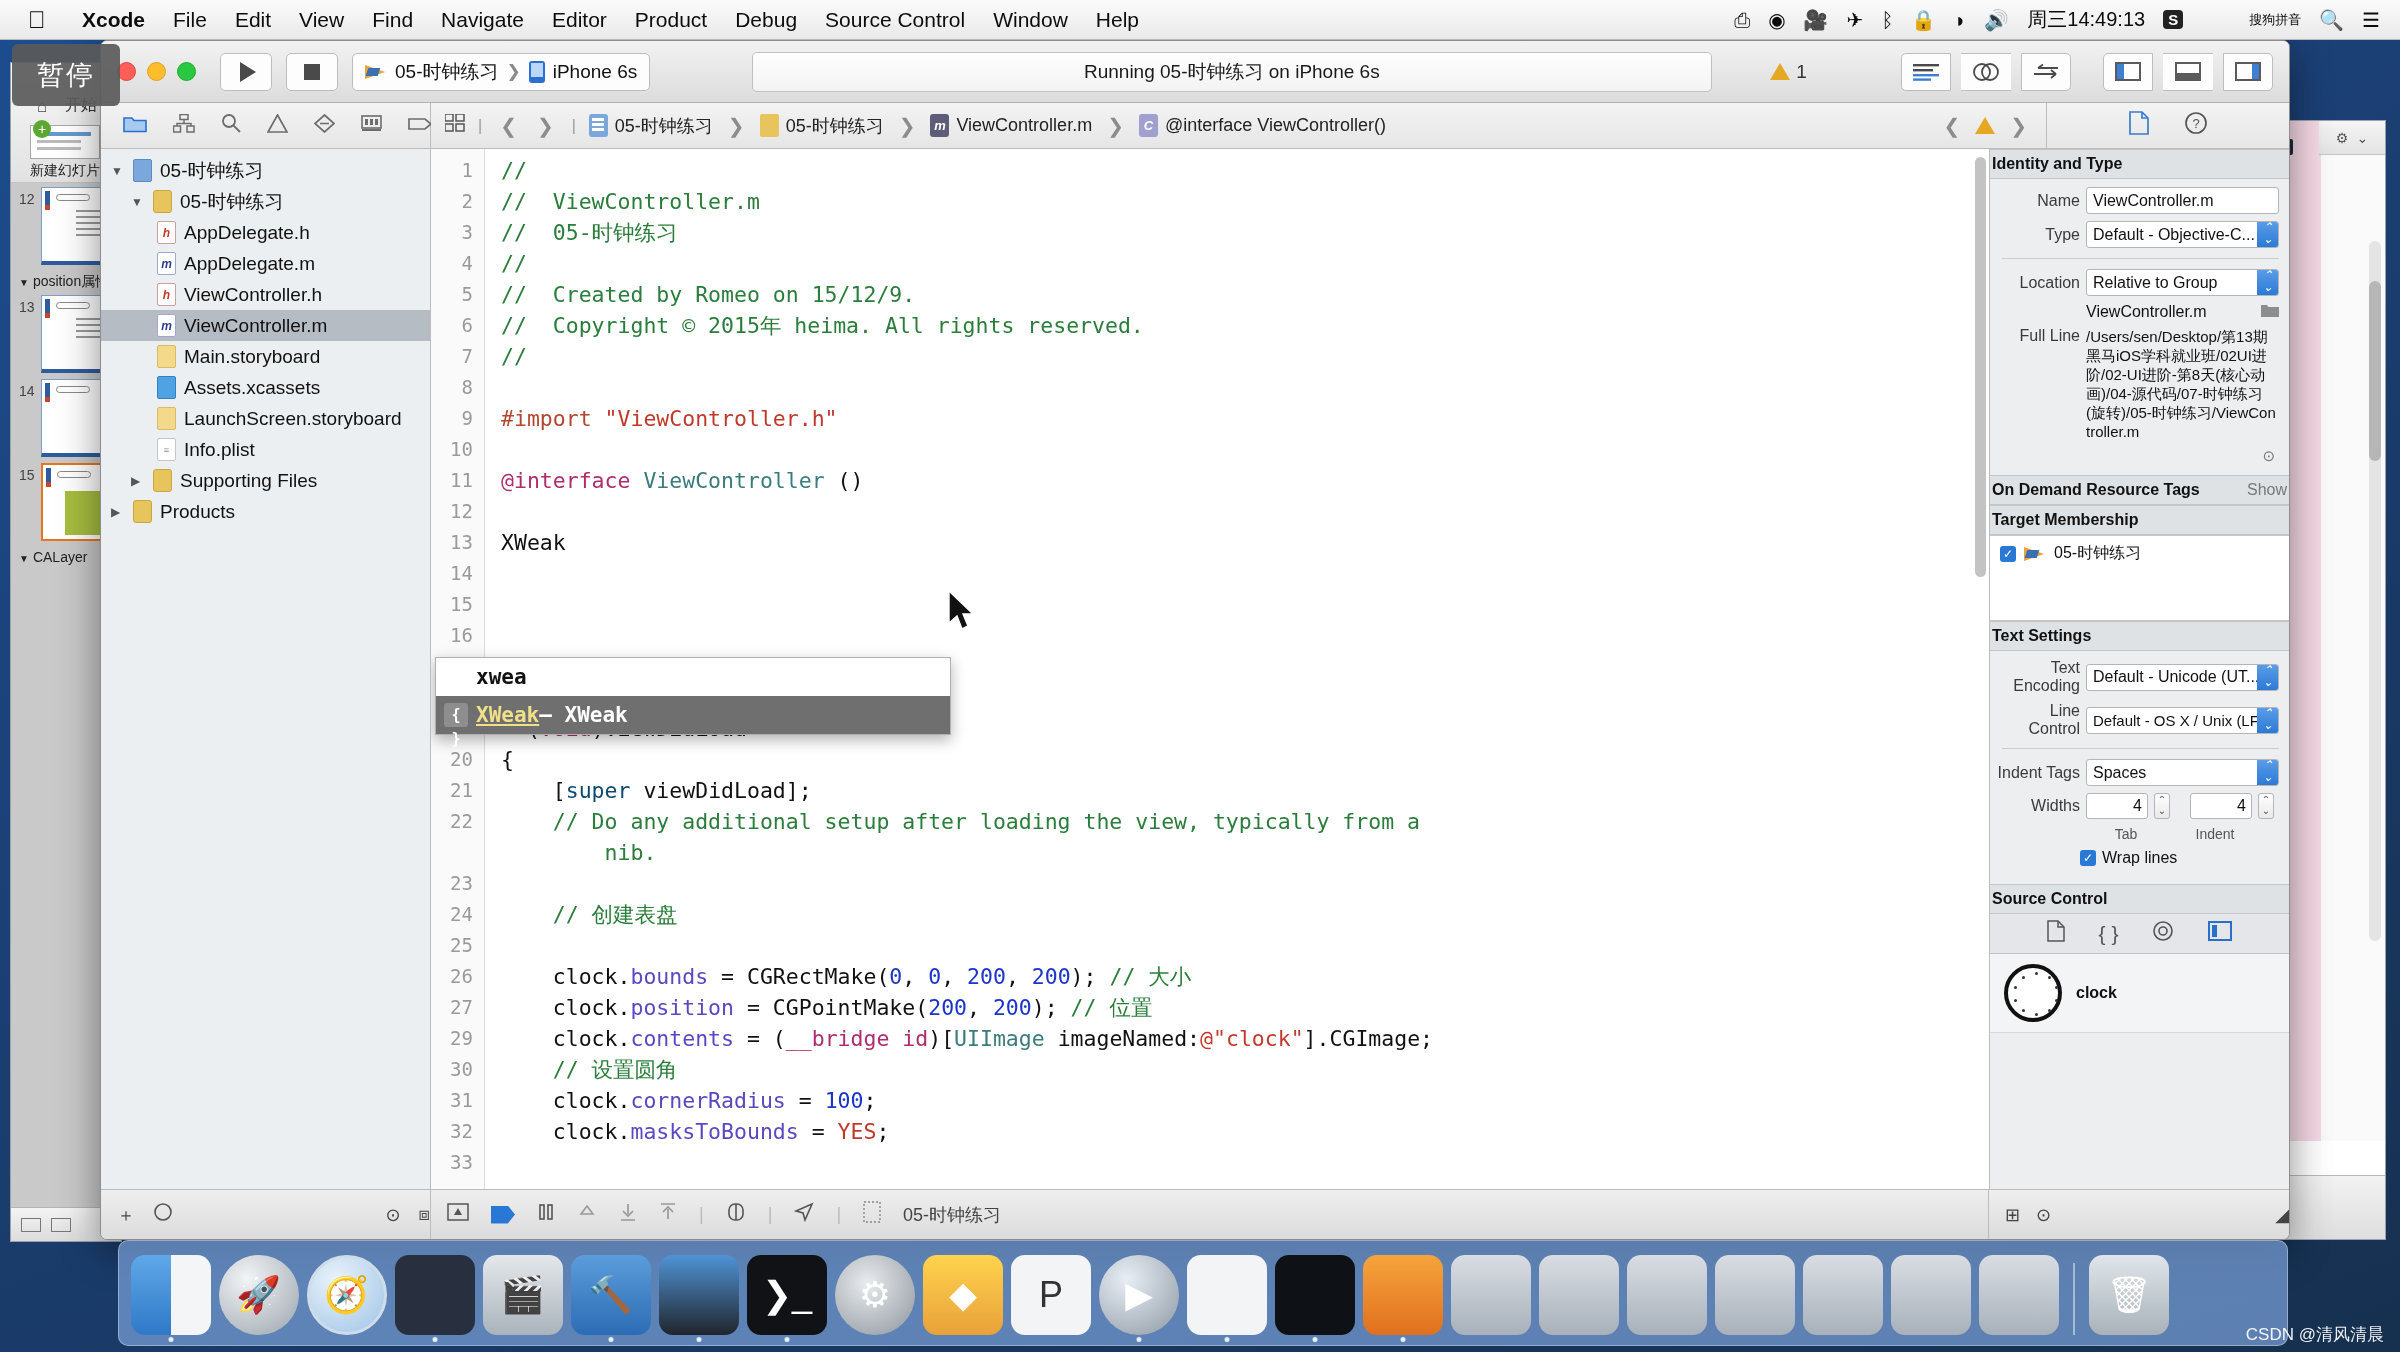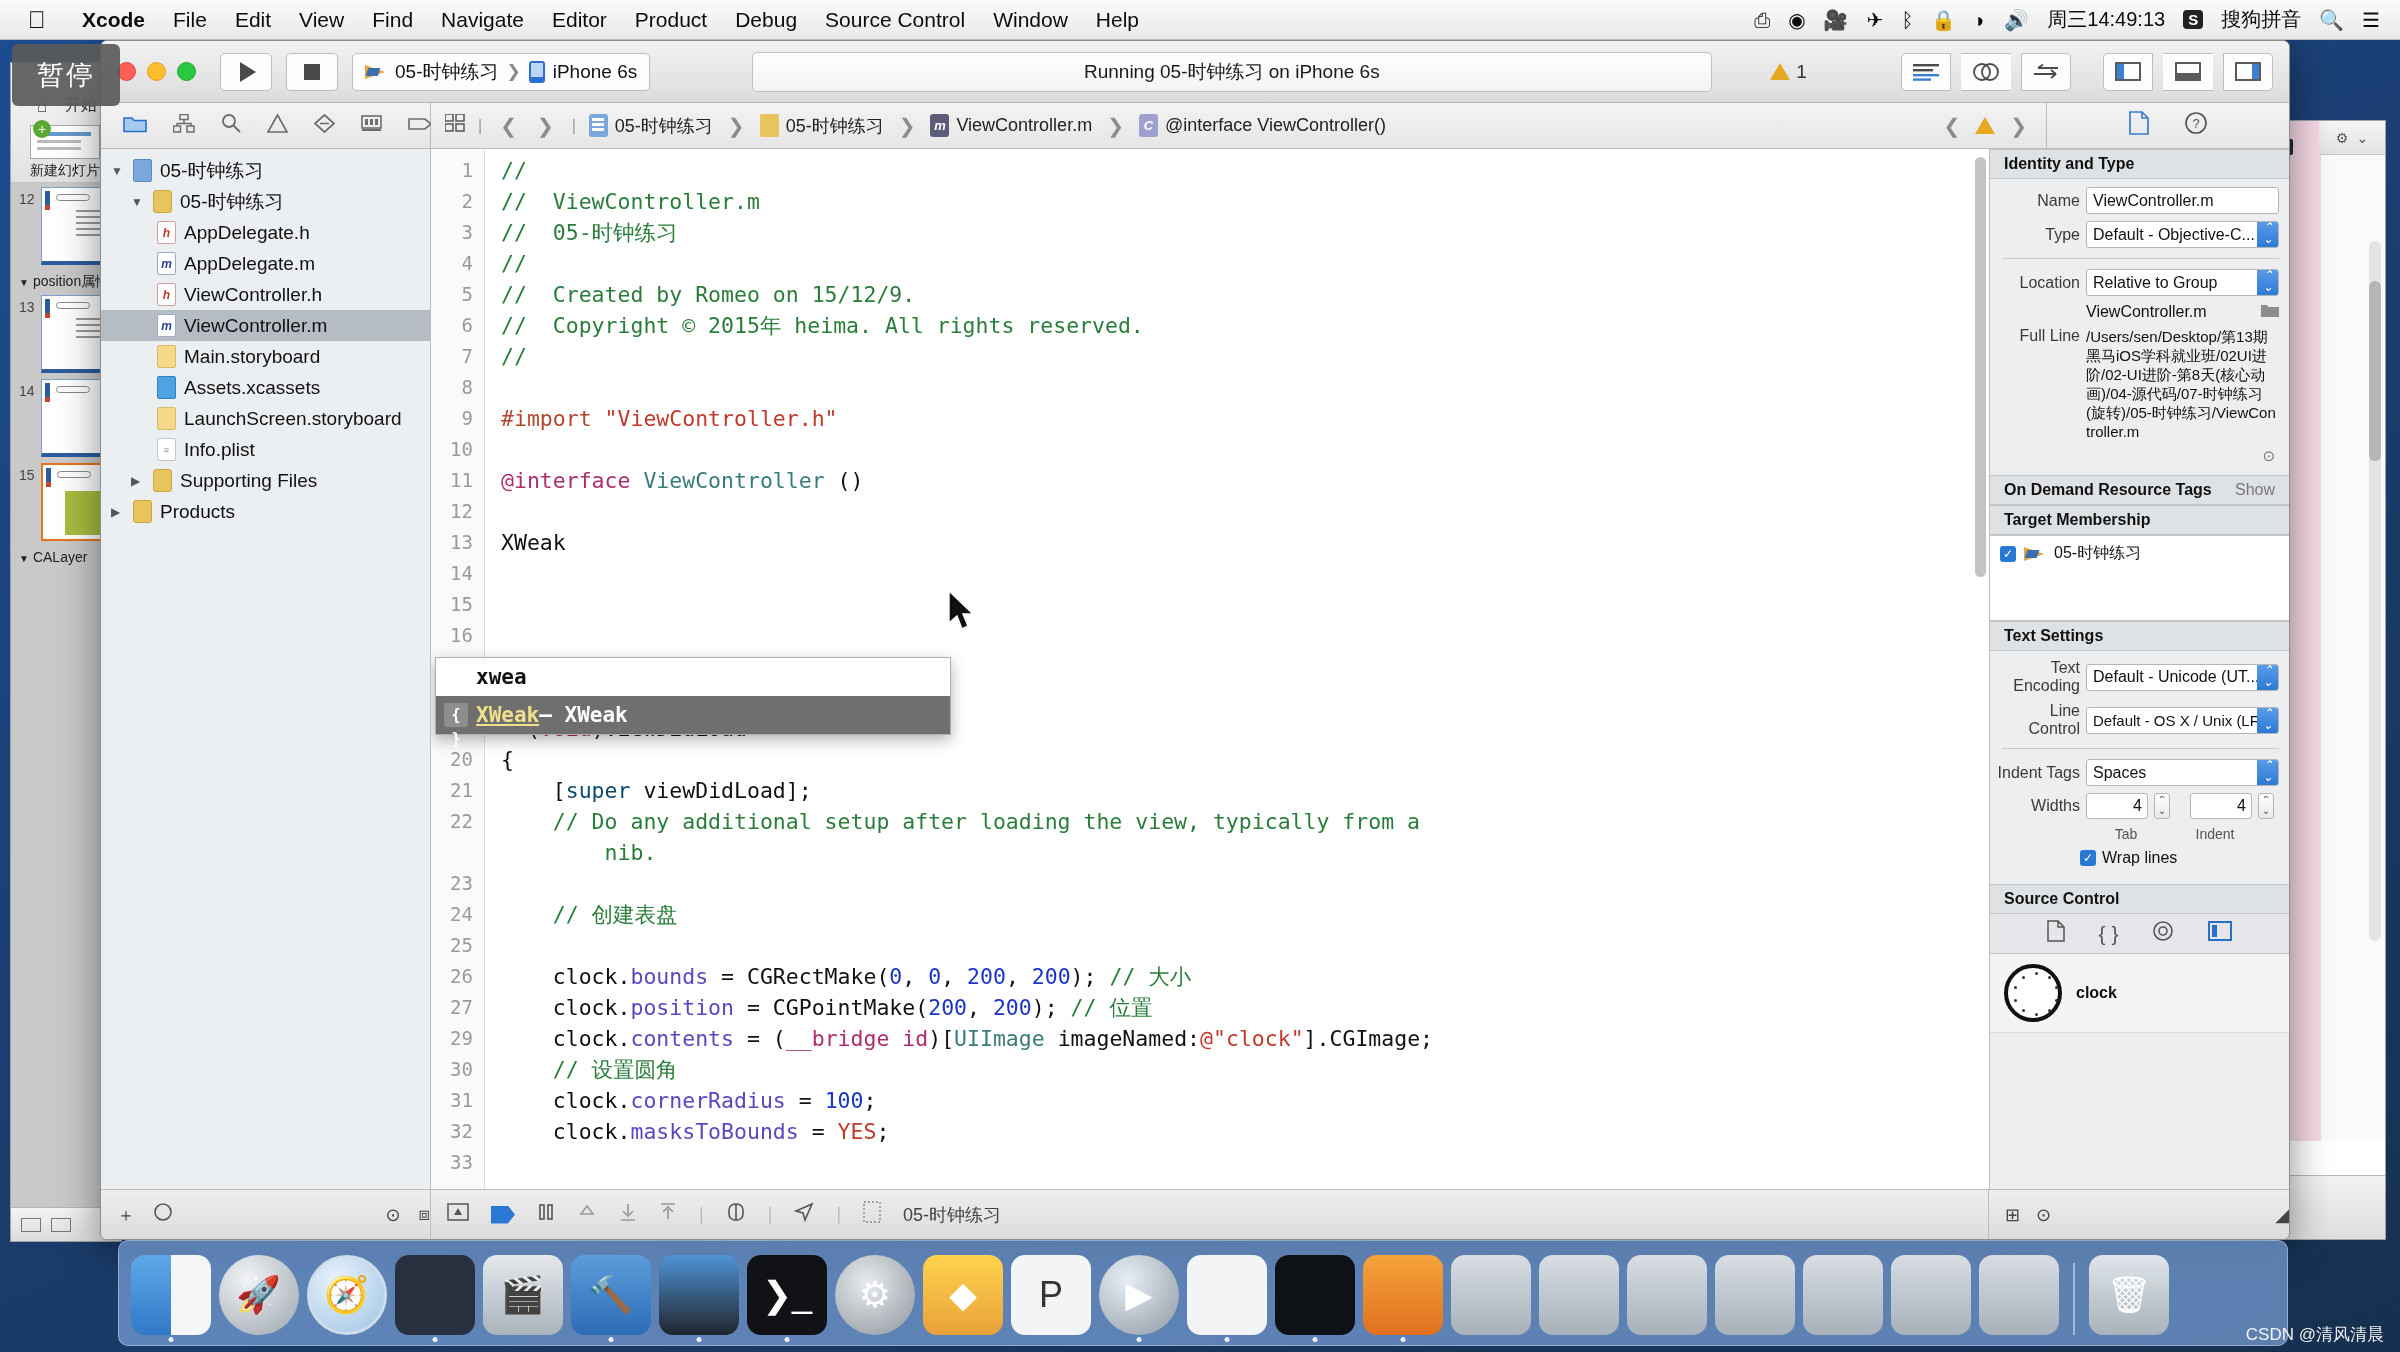--- a/index.html
+++ b/index.html
@@ -26,21 +26,21 @@
     font-size: 21px; color: #0c0c0c;
     z-index: 200;
   }
   .menubar .apple { padding: 0 22px 0 28px; font-size: 24px; line-height: 1; }
   .menubar .mi { padding: 0 14px; white-space: nowrap; }
   .menubar .mi.bold { font-weight: bold; }
   .menubar .spacer { flex: 1; }
   .menubar .right { display: flex; align-items: center; gap: 18px; padding-right: 20px; }
   .menubar .right .ic { font-size: 20px; line-height: 1; display:inline-block; }
   .mb-clock { font-size: 20px; white-space: nowrap; }
-  .mb-ime { font-size: 20px; white-space: nowrap; }
+  .mb-ime { font-size: 13px; white-space: nowrap; margin-left: 48px; }
   .sq-badge {
     display:inline-block; background:#222; color:#fff; font-weight:bold;
     border-radius:4px; padding:1px 5px; font-size:15px;
   }
 
   
   .kn-win {
     position: absolute; left: 10px; top: 62px; width: 112px; height: 1180px;
     background: #f2f2f2; border: 1px solid #9aa3ad;
     overflow: hidden;
@@ -222,21 +222,21 @@
     font-family:"DejaVu Sans Mono", monospace; z-index: 90;
   }
   .acrow{height:38px;display:flex;align-items:center;padding-left:40px;font-size:21px;font-weight:bold;color:#111;}
   .acrow.sel{background:#6f6f6f;color:#fff;position:relative;padding-left:40px;}
   .acrow.sel .brace{position:absolute;left:8px;top:7px;width:24px;height:24px;background:#8e8e8e;border-radius:3px;color:#fff;font-size:15px;text-align:center;line-height:24px;}
   .acrow.sel .u{color:#efe08a;text-decoration:underline;}
   .cursorarrow{position:absolute;left:516px;top:440px;z-index:95;}
 
   
   .inspector{width:300px;background:#eceef0;border-left:1px solid #bcbcbc;font-size:16px;color:#111;overflow:hidden;}
-  .sec-hd{background:#dfe2e5;border-bottom:1px solid #c3c6c9;border-top:1px solid #c3c6c9;padding:5px 14px;font-weight:bold;font-size:16px;display:flex;justify-content:space-between;}
+  .sec-hd{background:#dfe2e5;border-bottom:1px solid #c3c6c9;border-top:1px solid #c3c6c9;padding:5px 2px;font-weight:bold;font-size:16px;display:flex;justify-content:space-between;}
   .sec-hd .show{font-weight:normal;color:#777;}
   .frm{padding:8px 10px 10px 6px;}
   .row{display:flex;align-items:center;margin-bottom:7px;gap:6px;}
   .lbl{width:84px;text-align:right;color:#3a3a3a;font-size:16px;flex:none;}
   .fld{flex:1;height:27px;background:#fff;border:1px solid #b5b5b5;border-radius:3px;padding:0 6px;display:flex;align-items:center;font-size:16px;overflow:hidden;white-space:nowrap;}
   .popupfld{flex:1;height:27px;background:#fff;border:1px solid #b5b5b5;border-radius:3px;padding:0 6px;display:flex;align-items:center;font-size:16px;position:relative;white-space:nowrap;overflow:hidden;}
   .stepper{width:22px;height:27px;background:linear-gradient(#5c9ee8,#2a78d6);border-radius:0 3px 3px 0;position:absolute;right:-1px;top:-1px;color:#fff;font-size:12px;text-align:center;line-height:12px;}
   .pathtxt{flex:1;font-size:15px;line-height:19px;color:#111;word-break:break-all;}
   .subrow{display:flex;gap:6px;align-items:center;margin-bottom:6px;}
   .memlist{background:#fff;border-top:1px solid #c6c6c6;border-bottom:1px solid #c6c6c6;height:86px;padding:7px 10px;}

